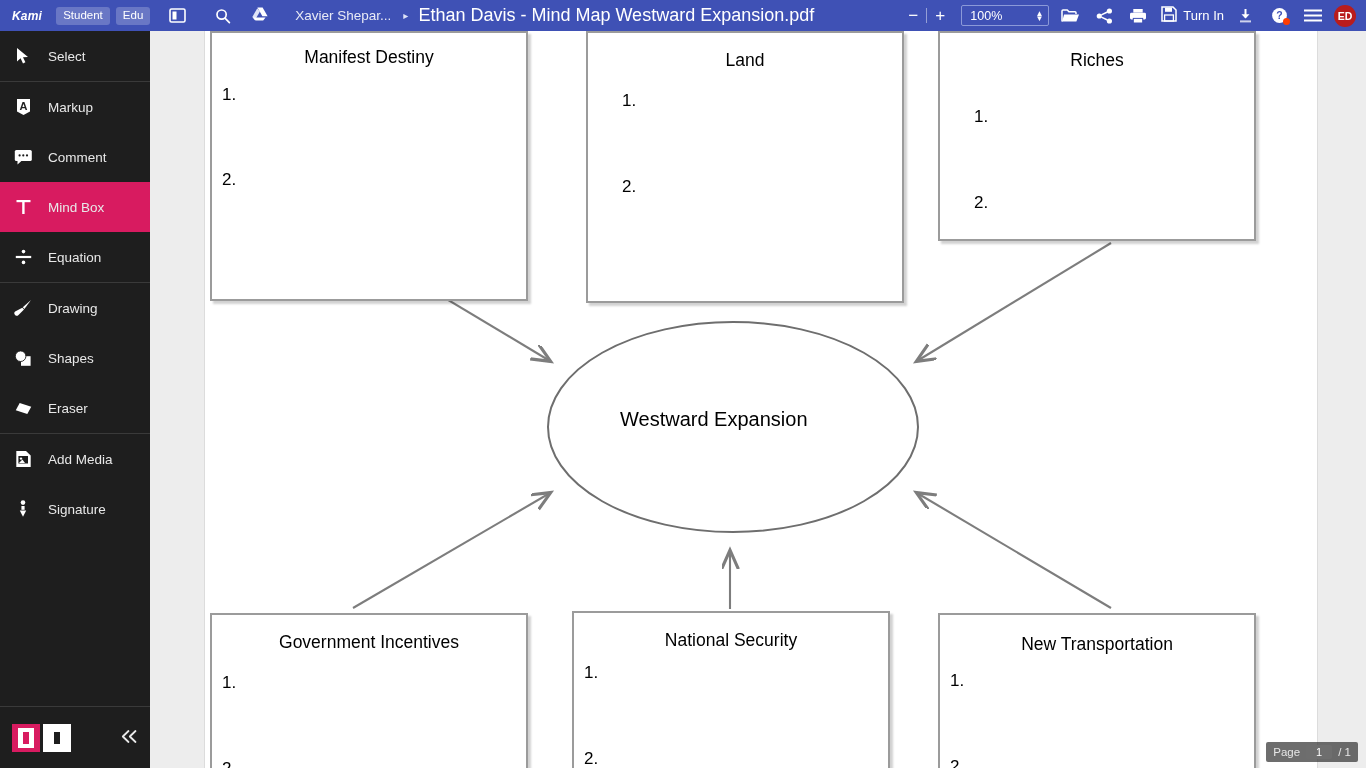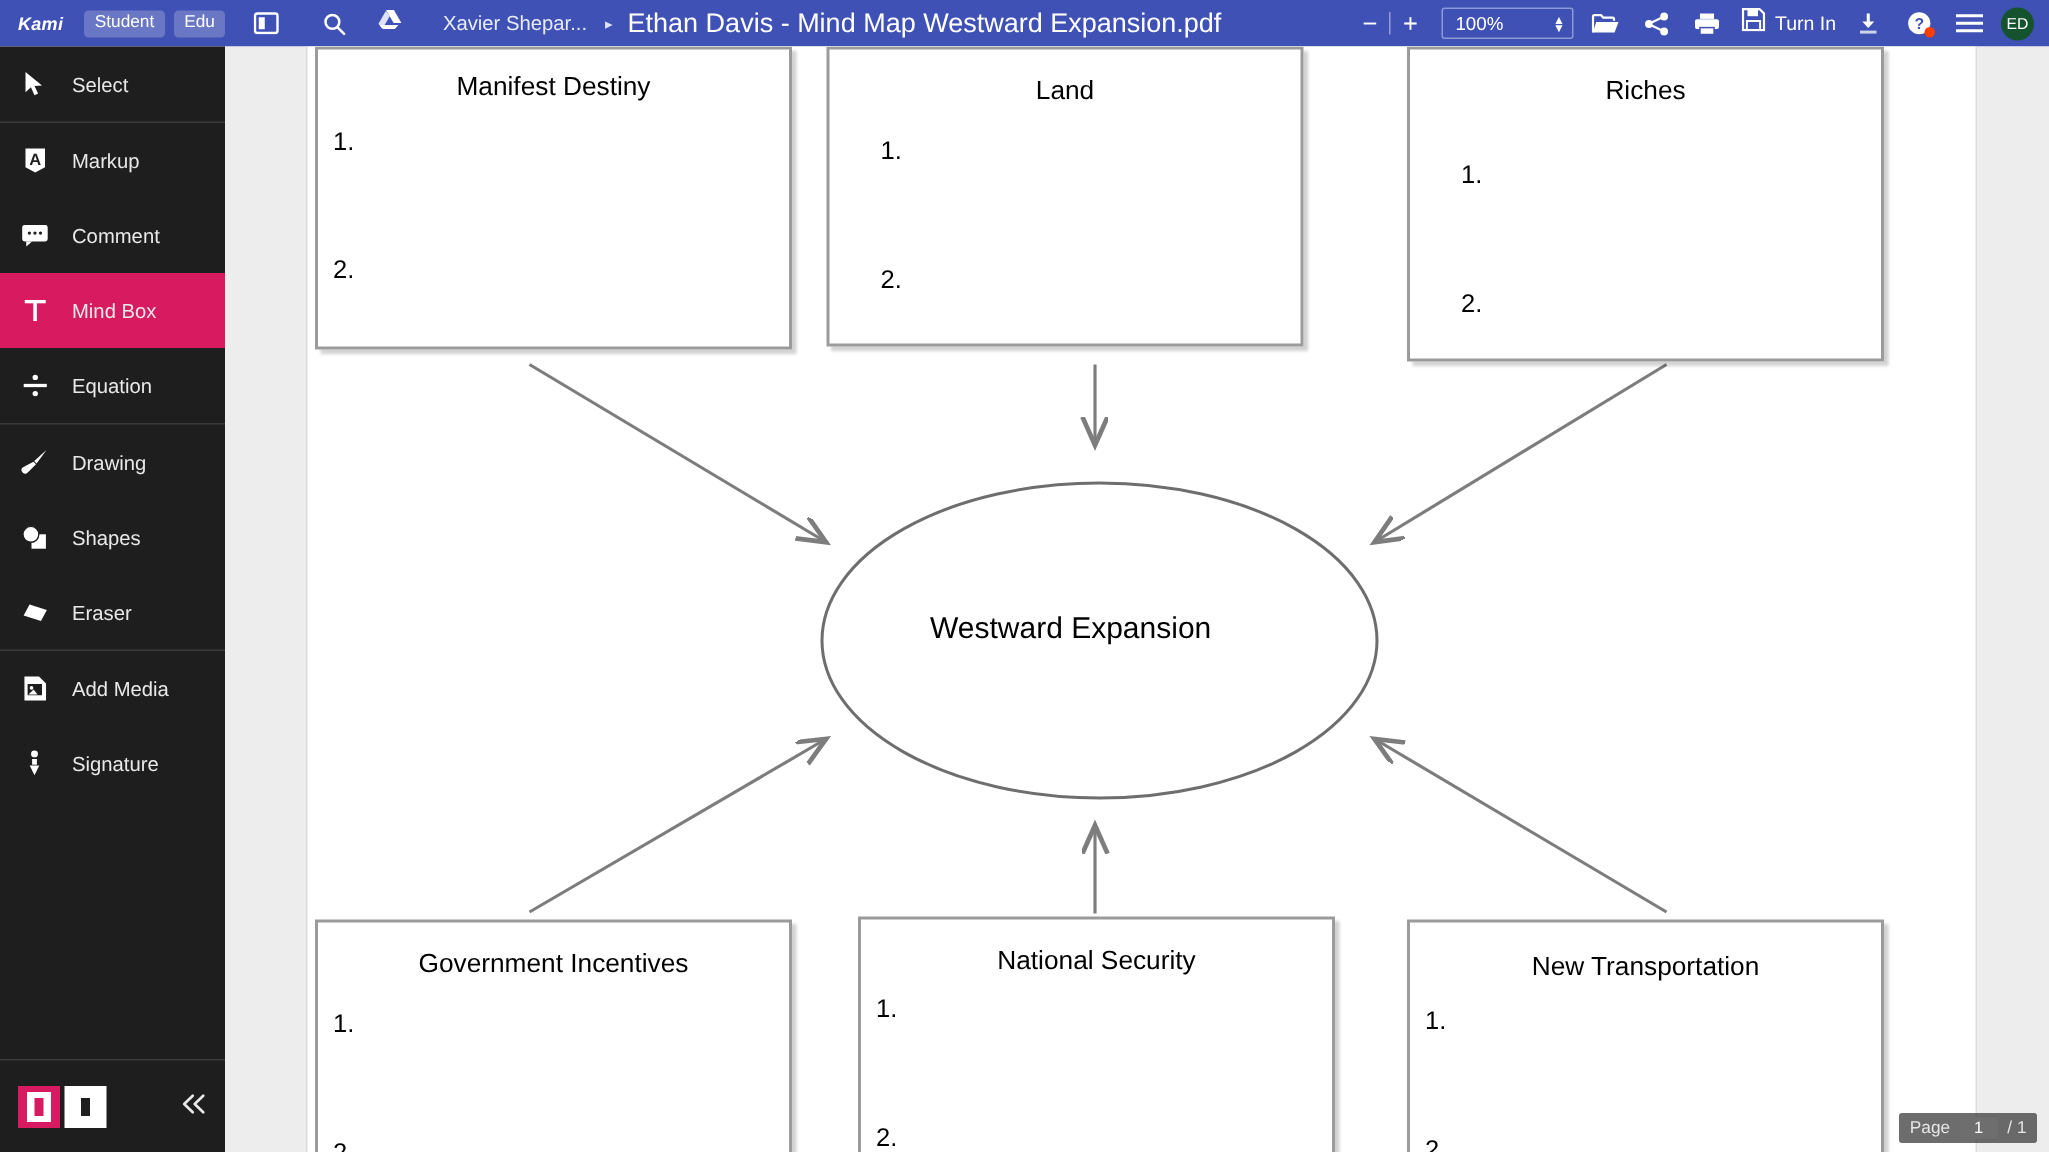--- a/index.html
+++ b/index.html
@@ -70,22 +70,22 @@
     display: flex; align-items: center; gap: 6px;
     margin-left: 6px; margin-right: 4px; height: 31px;
   }
   .turnin-label { font-size: 13px; color: #fff; }
   .notif-dot {
     position: absolute; right: 6px; bottom: 6px;
     width: 7px; height: 7px; border-radius: 50%; background: #ff3d00;
   }
   .avatar {
     width: 22px; height: 22px; border-radius: 50%;
-    background: #14532d; color: #fff;
-    font-size: 10.5px; font-weight: normal;
+    background: #b91c1c; color: #fff;
+    font-size: 10.5px; font-weight: bold;
     display: flex; align-items: center; justify-content: center;
     margin-right: 10px; margin-left: 4px;
   }
 
   
   #sidebar {
     position: absolute; left: 0; top: 31px; width: 150px; height: 737px;
     background: #1e1e1e;
   }
   .tool {
@@ -483,27 +483,27 @@
         <line x1="906" y1="212" x2="712" y2="330"></line>
         <line x1="148" y1="577" x2="345" y2="462"></line>
         <line x1="525" y1="578" x2="525" y2="520"></line>
         <line x1="906" y1="577" x2="712" y2="462"></line>
       </g>
       <ellipse cx="528" cy="396" rx="185" ry="105" fill="#ffffff" stroke="#6e6e6e" stroke-width="2"></ellipse>
     </svg>
 
     <div id="center-label" style="left:415px; top:377px;">Westward Expansion</div>
 
-    <div class="node-box" style="left:5px; top:0px; width:318px; height:202px;">
+    <div class="node-box" style="left:5px; top:0px; width:318px; height:270px;">
       <div class="node-title" style="top:14px;">Manifest Destiny</div>
       <div class="item-num" style="left:10px; top:52px;">1.</div>
       <div class="item-num" style="left:10px; top:137px;">2.</div>
     </div>
 
-    <div class="node-box" style="left:346px; top:0px; width:318px; height:200px;">
+    <div class="node-box" style="left:381px; top:0px; width:318px; height:272px;">
       <div class="node-title" style="top:17px;">Land</div>
       <div class="item-num" style="left:34px; top:58px;">1.</div>
       <div class="item-num" style="left:34px; top:144px;">2.</div>
     </div>
 
     <div class="node-box" style="left:733px; top:0px; width:318px; height:210px;">
       <div class="node-title" style="top:17px;">Riches</div>
       <div class="item-num" style="left:34px; top:74px;">1.</div>
       <div class="item-num" style="left:34px; top:160px;">2.</div>
     </div>

